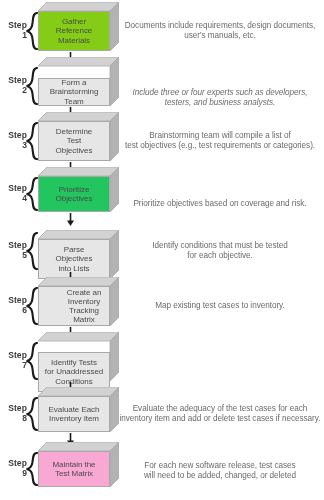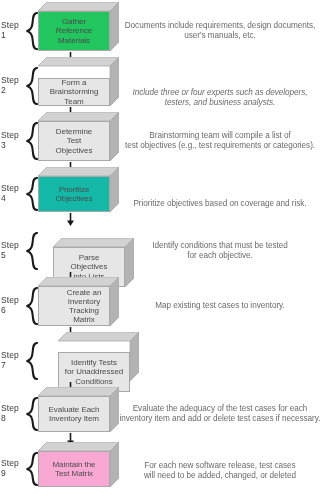--- a/index.html
+++ b/index.html
@@ -27,25 +27,26 @@
     left: 0;
     width: 324px;
     display: block;
   }
 
   
   .step-label {
     position: absolute;
     left: 1px;
     width: 26px;
-    text-align: left;
+    text-align: right;
     font-size: 8.5px;
     line-height: 9.5px;
     color: #3b3b3b;
     letter-spacing: 0.1px;
+    font-weight: bold;
   }
   .step-word { display: block; }
   .step-num  { display: block; }
 
   
   .brace {
     position: absolute;
     left: 25px;
     width: 14px;
     text-align: center;
@@ -118,21 +119,21 @@
         <span class="step-num">1</span>
       </div>
       <div class="brace" style="top: 10px; height: 38px;"><svg width="14" height="38" viewBox="0 0 14 38">
           <path d="M12 1 C7 1 8.5 8.4 7 13.7 C6 17.5 4 18.6 1.5 19.0 C4 19.4 6 20.5 7 24.3 C8.5 29.6 7 37.0 12 37.0" fill="none" stroke="#1a1a1a" stroke-width="2.1" stroke-linecap="round"></path>
         </svg></div>
       <div class="box3d" style="top: 0px; width: 81px; height: 49px;">
         <svg width="81" height="49" class="poly">
           <polygon points="0,9 9,0 81,0 72,9" fill="#d2d2d2" stroke="#a9a9a9" stroke-width="0.8"></polygon>
           <polygon points="72,9 81,0 81,40 72,49" fill="#b3b3b3" stroke="#a9a9a9" stroke-width="0.8"></polygon>
         </svg>
-        <div class="face-front" style="height: 40px; background: #22c55e; border-color: rgb(169, 169, 169);">
+        <div class="face-front" style="height: 40px; background: #84cc16; border-color: rgb(169, 169, 169);">
           <div class="box-label" style="color: rgb(74, 74, 74);">Gather
 Reference
 Materials</div>
         </div>
       </div>
       <div class="desc" style="color: rgb(107, 107, 107); top: 18.6px;">Documents include requirements, design documents,
 user's manuals, etc.</div>
     </div>
     <div class="arrow" style="top: 51.5px; height: 13px;">
       <svg width="9" height="13" viewBox="0 0 9 13">
@@ -202,42 +203,42 @@
         <span class="step-num">4</span>
       </div>
       <div class="brace" style="top: 10px; height: 34px;"><svg width="14" height="34" viewBox="0 0 14 34">
           <path d="M12 1 C7 1 8.5 7.5 7 12.2 C6 15.6 4 16.7 1.5 17.0 C4 17.3 6 18.4 7 21.8 C8.5 26.5 7 33.0 12 33.0" fill="none" stroke="#1a1a1a" stroke-width="2.1" stroke-linecap="round"></path>
         </svg></div>
       <div class="box3d" style="top: 0px; width: 81px; height: 45px;">
         <svg width="81" height="45" class="poly">
           <polygon points="0,9 9,0 81,0 72,9" fill="#d2d2d2" stroke="#a9a9a9" stroke-width="0.8"></polygon>
           <polygon points="72,9 81,0 81,36 72,45" fill="#b3b3b3" stroke="#a9a9a9" stroke-width="0.8"></polygon>
         </svg>
-        <div class="face-front" style="height: 36px; background: #14b8a6; border-color: rgb(169, 169, 169);">
+        <div class="face-front" style="height: 36px; background: #22c55e; border-color: rgb(169, 169, 169);">
           <div class="box-label" style="color: rgb(74, 74, 74);">Prioritize
 Objectives</div>
         </div>
       </div>
       <div class="desc" style="color: rgb(107, 107, 107); top: 32px;">Prioritize objectives based on coverage and risk.</div>
     </div>
     <div class="arrow" style="top: 212.5px; height: 13px;">
       <svg width="9" height="13" viewBox="0 0 9 13">
         <line x1="4.5" y1="0" x2="4.5" y2="8" stroke="#1a1a1a" stroke-width="1.6"></line>
         <polygon points="4.5,13 1,7.5 8,7.5" fill="#1a1a1a"></polygon>
       </svg>
     </div>
     <div class="step-row" style="top: 222px; height: 49px;">
       <div class="step-label" style="top: 19px;">
         <span class="step-word">Step</span>
         <span class="step-num">5</span>
       </div>
       <div class="brace" style="top: 10px; height: 38px;"><svg width="14" height="38" viewBox="0 0 14 38">
           <path d="M12 1 C7 1 8.5 8.4 7 13.7 C6 17.5 4 18.6 1.5 19.0 C4 19.4 6 20.5 7 24.3 C8.5 29.6 7 37.0 12 37.0" fill="none" stroke="#1a1a1a" stroke-width="2.1" stroke-linecap="round"></path>
         </svg></div>
-      <div class="box3d" style="top: 16px; width: 105px; height: 49px; margin-left: 15px;">
+      <div class="box3d" style="top: 8px; width: 105px; height: 49px;">
         <svg width="81" height="49" class="poly">
           <polygon points="0,9 9,0 81,0 72,9" fill="#d2d2d2" stroke="#a9a9a9" stroke-width="0.8"></polygon>
           <polygon points="72,9 81,0 81,40 72,49" fill="#b3b3b3" stroke="#a9a9a9" stroke-width="0.8"></polygon>
         </svg>
         <div class="face-front" style="height: 40px; background: rgb(230, 230, 230); border-color: rgb(169, 169, 169);">
           <div class="box-label" style="color: rgb(74, 74, 74);">Parse
 Objectives
 into Lists</div>
         </div>
       </div>
@@ -278,21 +279,21 @@
       </svg>
     </div>
     <div class="step-row" style="top: 332px; height: 49px;">
       <div class="step-label" style="top: 19px;">
         <span class="step-word">Step</span>
         <span class="step-num">7</span>
       </div>
       <div class="brace" style="top: 10px; height: 38px;"><svg width="14" height="38" viewBox="0 0 14 38">
           <path d="M12 1 C7 1 8.5 8.4 7 13.7 C6 17.5 4 18.6 1.5 19.0 C4 19.4 6 20.5 7 24.3 C8.5 29.6 7 37.0 12 37.0" fill="none" stroke="#1a1a1a" stroke-width="2.1" stroke-linecap="round"></path>
         </svg></div>
-      <div class="box3d" style="top: 0px; width: 81px; height: 60px; margin-left: 20px;">
+      <div class="box3d" style="top: 0px; width: 81px; height: 60px;">
         <svg width="81" height="49" class="poly">
           <polygon points="0,9 9,0 81,0 72,9" fill="#d2d2d2" stroke="#a9a9a9" stroke-width="0.8"></polygon>
           <polygon points="72,9 81,0 81,40 72,49" fill="#b3b3b3" stroke="#a9a9a9" stroke-width="0.8"></polygon>
         </svg>
         <div class="face-front" style="height: 40px; background: rgb(230, 230, 230); border-color: rgb(169, 169, 169);">
           <div class="box-label" style="color: rgb(74, 74, 74);">Identify Tests
 for  Unaddressed
 Conditions</div>
         </div>
       </div>

